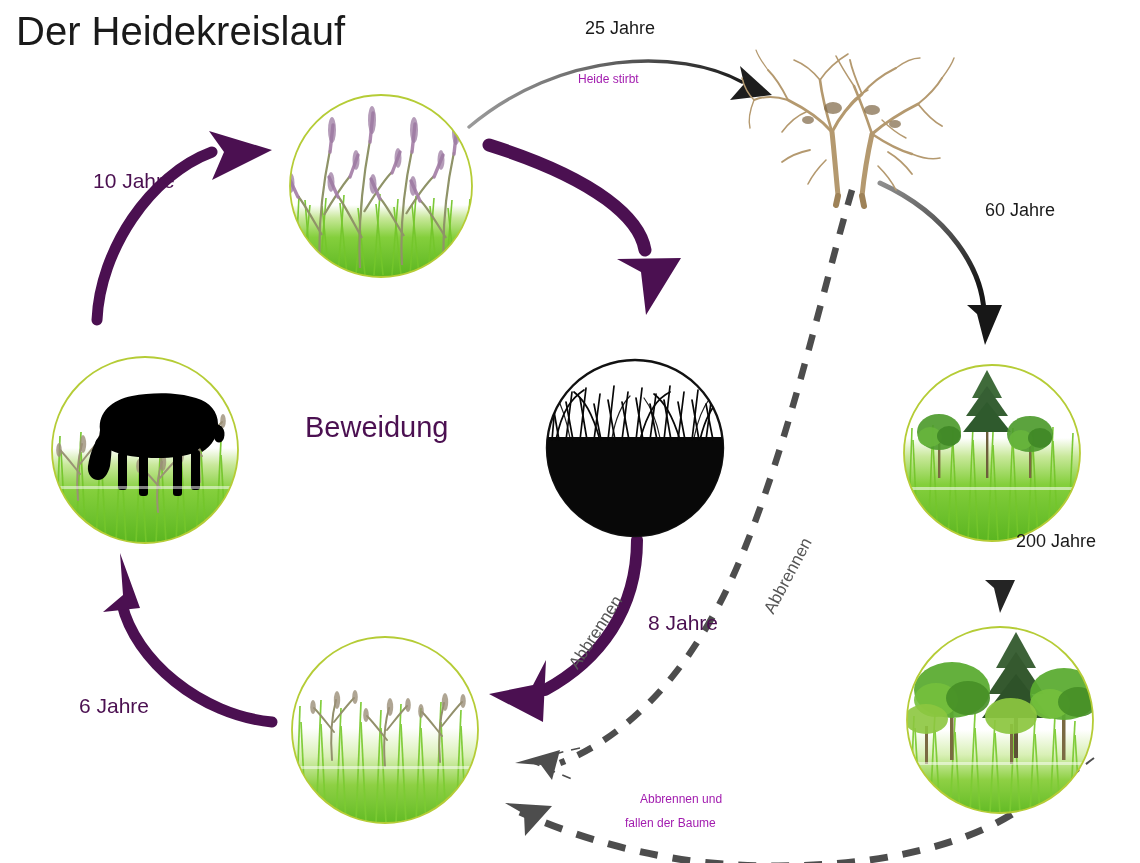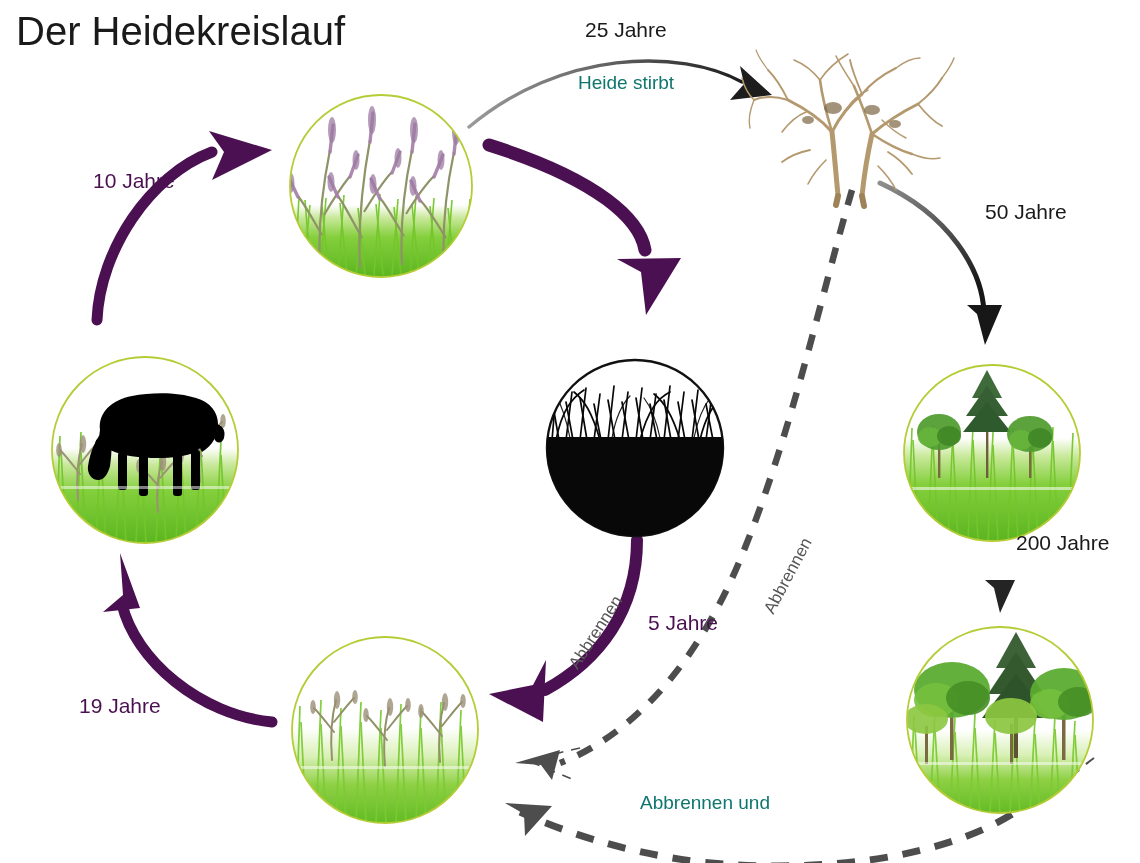--- a/index.html
+++ b/index.html
@@ -10,23 +10,23 @@
     background:#ffffff;
   }
   #stage{position:absolute;left:0;top:0;width:1087px;height:863px;}
   svg.layer{position:absolute;left:0;top:0;width:1140px;height:863px;overflow:visible;}
   .txt{position:absolute;white-space:pre;line-height:1.18;}
 
   #title{
     left:16px;top:8px;font-size:40px;color:#1a1a1a;font-weight:400;
     letter-spacing:0px;
   }
-  .lbl-dark{color:#1a1a1a;font-size:21px;}
+  .lbl-dark{color:#1a1a1a;font-size:18px;}
   .lbl-purple{color:#4b1051;font-size:21px;}
-  .lbl-gray{color:#0f766e;font-size:19px;}
+  .lbl-gray{color:#a21caf;font-size:12px;}
   .lbl-gray-d{color:#565656;font-size:17px;}
   #beweidung{font-size:29px;color:#4b1051;}
   .rot-left{transform:rotate(-57deg);transform-origin:left top;}
   .rot-right{transform:rotate(-62deg);transform-origin:left top;}
   .center{}
 </style>
 </head>
 <body>
 
 <div id="stage">
@@ -529,28 +529,30 @@
   </svg>
 
   <div class="txt" id="title">Der Heidekreislauf</div>
 
   <div class="txt lbl-purple" style="left:45px;top:169px;margin-left:48px;">10 Jahre</div>
 
   <div class="txt lbl-dark" style="left:585px;top:18px;">25 Jahre</div>
 
   <div class="txt lbl-gray" style="left:578px;top:72px;">Heide stirbt</div>
 
-  <div class="txt lbl-dark" style="left:985px;top:200px;">50 Jahre</div>
+  <div class="txt lbl-dark" style="left:985px;top:200px;">60 Jahre</div>
 
   <div class="txt lbl-dark" style="left:1016px;top:531px;">200 Jahre</div>
 
-
-  <div class="txt lbl-purple" style="left:648px;top:611px;">5 Jahre</div>
-
-  <div class="txt lbl-purple" style="left:79px;top:694px;">19 Jahre</div>
+  <div class="txt" id="beweidung" style="left:305px;top:410px;">Beweidung</div>
+
+  <div class="txt lbl-purple" style="left:648px;top:611px;">8 Jahre</div>
+
+  <div class="txt lbl-purple" style="left:79px;top:694px;">6 Jahre</div>
 
   <div class="txt lbl-gray-d rot-left" style="left:565px;top:662px;">Abbrennen</div>
 
   <div class="txt lbl-gray-d rot-right" style="left:760px;top:608px;">Abbrennen</div>
 
   <div class="txt lbl-gray center" style="left:640px;top:792px;width:150px;">Abbrennen und</div>
+  <div class="txt lbl-gray center" style="left:625px;top:816px;width:180px;">fallen der Baume</div>
 
 </div>
 
 </body></html>

